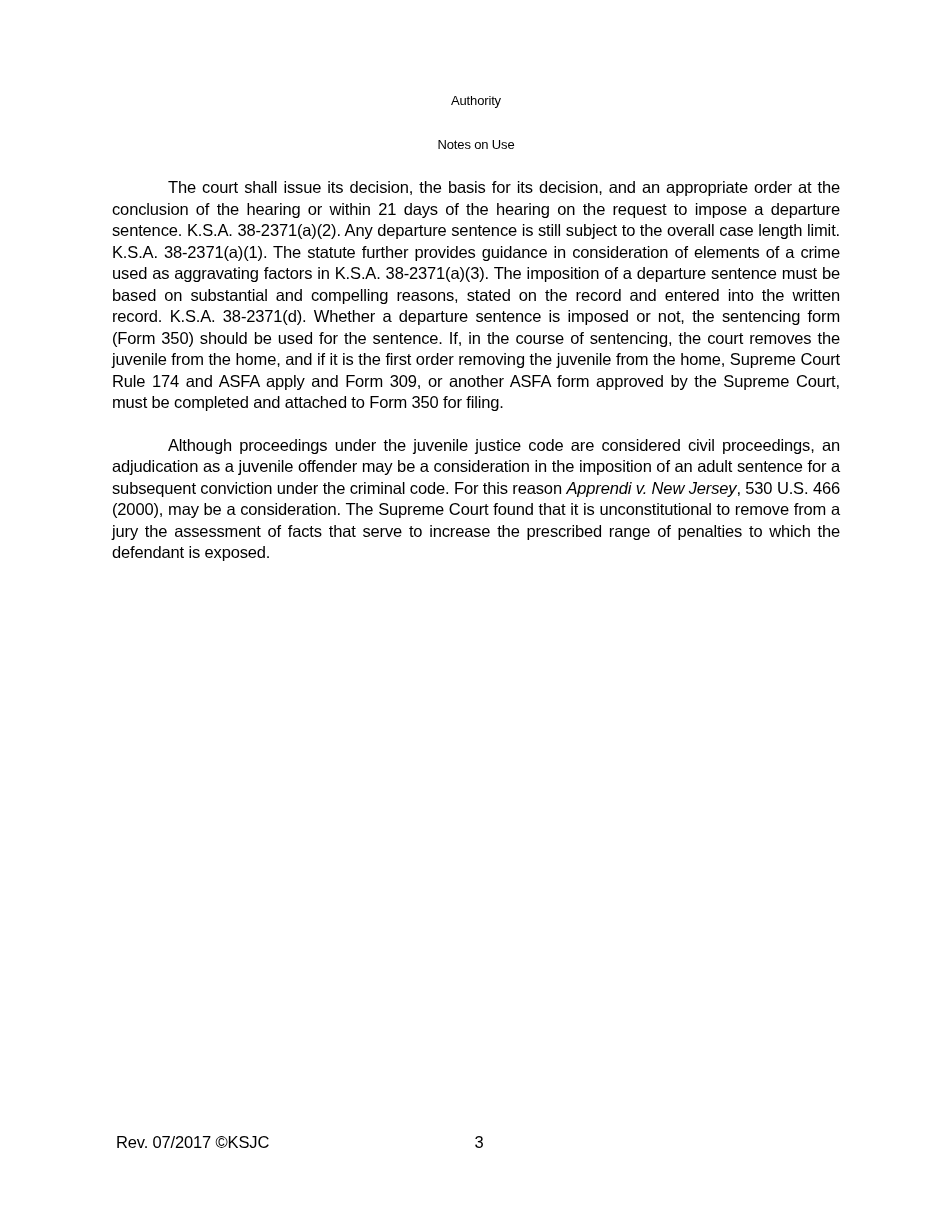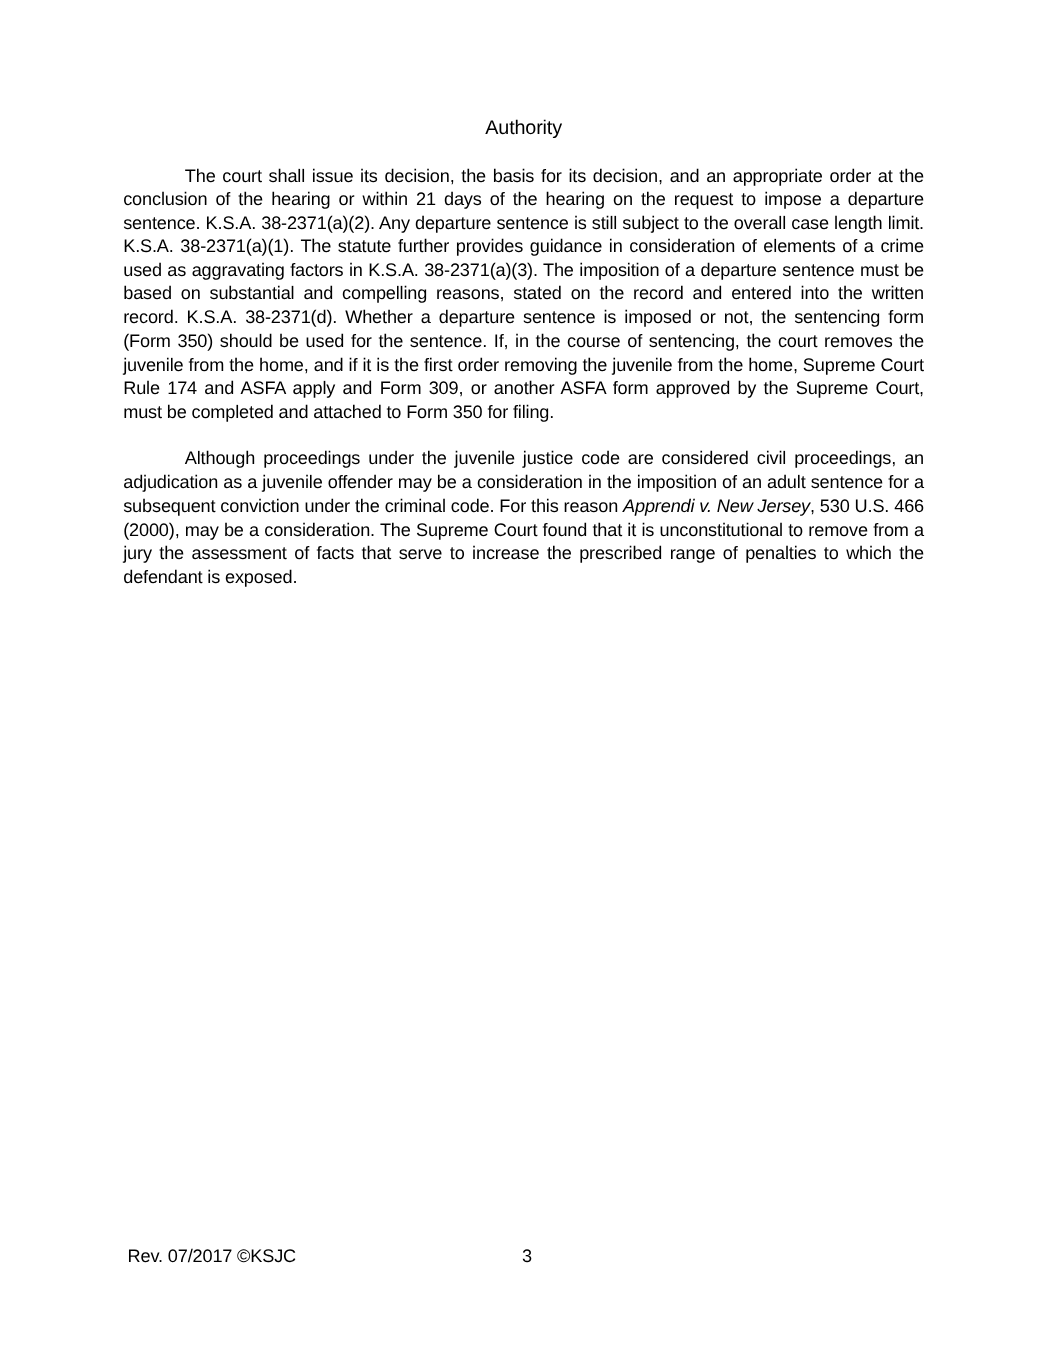--- a/index.html
+++ b/index.html
@@ -21,22 +21,22 @@
   }
   .content {
     position: absolute;
     left: 112px;
     top: 90px;
     width: 728px;
   }
   .heading {
     text-align: center;
     font-weight: normal;
-    font-size: 18px;
-    margin: 16px 0 22px 0;
+    font-size: 13px;
+    margin: 0 0 22px 0;
   }
   .citation-line {
     text-align: left;
     margin: 0 0 22px 0;
   }
   .body-paragraph {
     text-align: justify;
     text-indent: 56px;
     margin: 0 0 21px 0;
   }
@@ -65,20 +65,21 @@
 </style>
 </head>
 <body>
 
 <div class="page">
   <div class="content">
 
     <h1 class="heading">Authority</h1>
 
 
+    <h1 class="heading">Notes on Use</h1>
 
     <p class="body-paragraph">The court shall issue its decision, the basis for its decision, and an appropriate order at the conclusion of the hearing or within 21 days of the hearing on the request to impose a departure sentence. K.S.A. 38-2371(a)(2). Any departure sentence is still subject to the overall case length limit. K.S.A. 38-2371(a)(1). The statute further provides guidance in consideration of elements of a crime used as aggravating factors in K.S.A. 38-2371(a)(3).  The imposition of a departure sentence must be based on substantial and compelling reasons, stated on the record and entered into the written record. K.S.A. 38-2371(d).  Whether a departure sentence is imposed or not, the sentencing form (Form 350) should be used for the sentence.  If, in the course of sentencing, the court removes the juvenile from the home, and if it is the first order removing the juvenile from the home, Supreme Court Rule 174 and ASFA apply and Form 309, or another ASFA form approved by the Supreme Court, must be completed and attached to Form 350 for filing.</p>
 
     <p class="body-paragraph"><span>Although proceedings under the juvenile justice code are considered civil proceedings, an adjudication as a juvenile offender may be a consideration in the imposition of an adult sentence for a subsequent conviction under the criminal code.  For this reason </span><span class="italic">Apprendi v. New Jersey</span><span>, 530 U.S. 466 (2000), may be a consideration.  The Supreme Court found that it is unconstitutional to remove from a jury the assessment of facts that serve to increase the prescribed range of penalties to which the defendant is exposed.</span></p>
 
   </div>
 
   <div class="footer">
     <span class="footer-revision">Rev. 07/2017  ©KSJC</span>
     <span class="footer-page-number">3</span>

